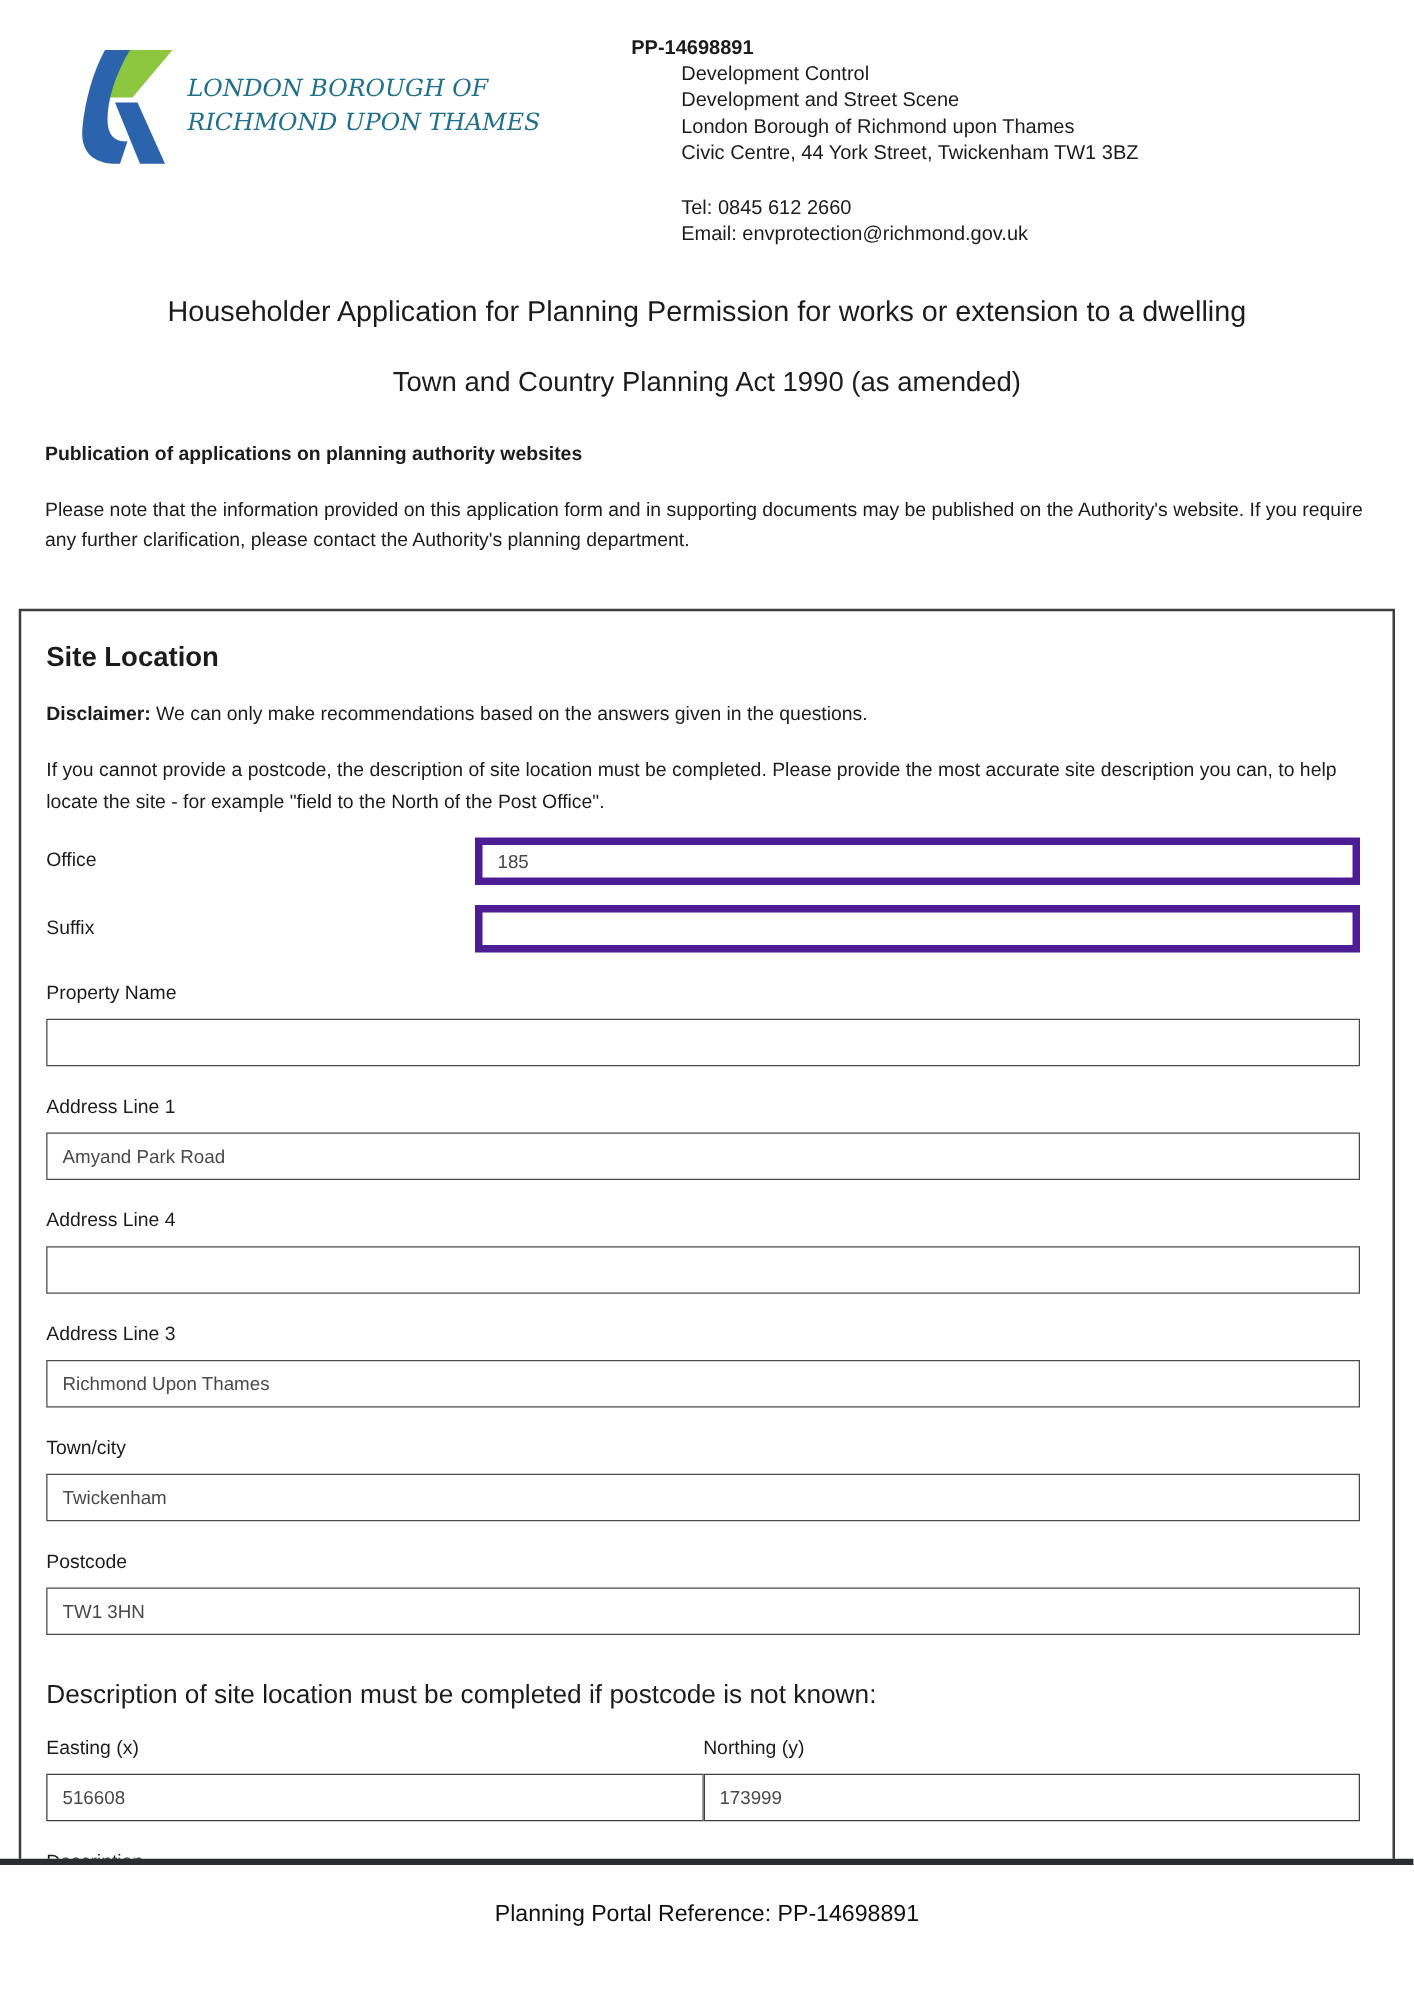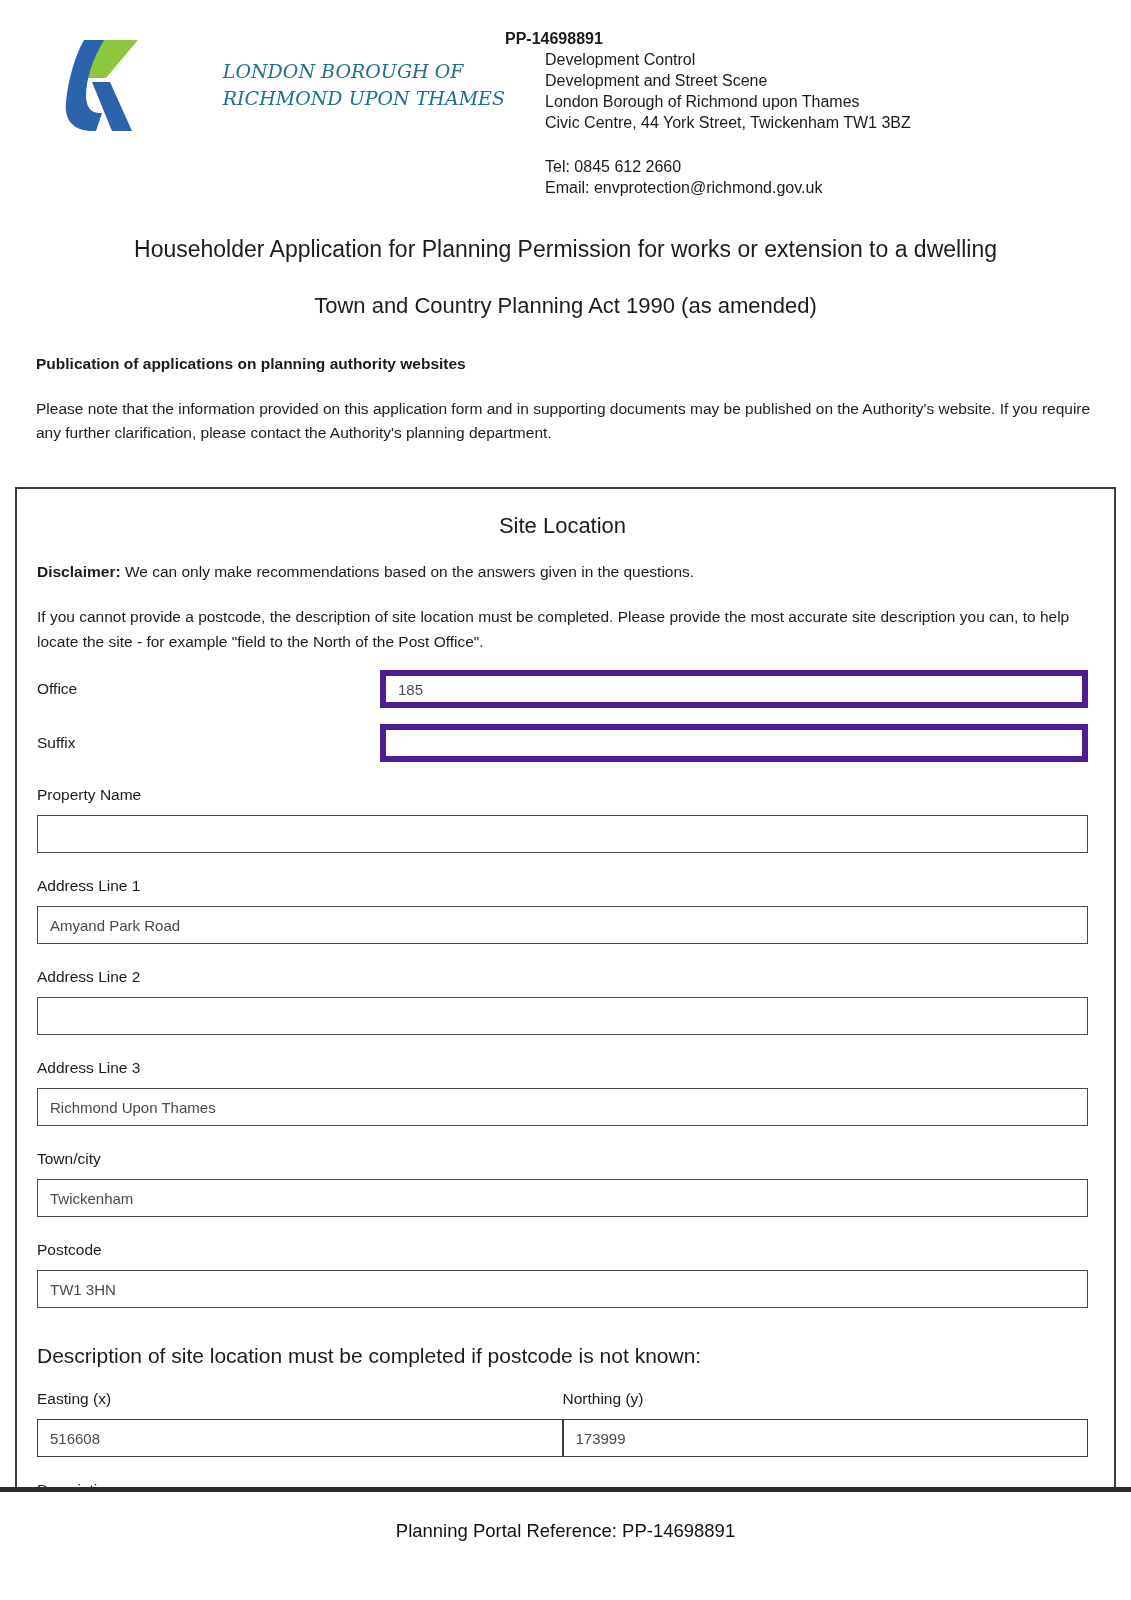--- a/index.html
+++ b/index.html
@@ -2,37 +2,37 @@
 <html><head>
 <meta charset="utf-8">
 <style>
   * { margin:0; padding:0; box-sizing:border-box; }
   html,body { background:#ffffff; }
   body { font-family:"Liberation Sans", sans-serif; color:#1c1c1c; }
   .page { position:relative; width:1131px; height:1600px; background:#fff; overflow:hidden; margin:0 auto; }
 
   
   .header { display:flex; padding:28px 40px 0 40px; }
-  .logo-block { width:465px; display:flex; align-items:flex-start; gap:10px; padding-top:10px;justify-content:space-between; }
+  .logo-block { width:465px; display:flex; align-items:flex-start; gap:10px; padding-top:10px; }
   .logo-mark { flex:0 0 auto; }
   .logo-text { font-family:"DejaVu Serif", serif; font-style:italic; color:#20708c; font-size:19px; line-height:1.4; padding-top:20px; }
   .contact-block { font-size:16px; line-height:1.32; }
   .ref { font-weight:bold; font-size:16px; }
   .contact-lines, .contact-tel { padding-left:40px; }
   .contact-gap { height:22px; }
 
   
   .title { text-align:center; font-size:23px; margin-top:38px; }
   .subtitle { text-align:center; font-size:22px; margin-top:30px; }
   .pub-heading { font-weight:bold; font-size:15.5px; margin:36px 36px 0; }
   .pub-body { font-size:15.5px; margin:24px 36px 0; line-height:1.55; max-width:1060px; }
 
   
   .section-box { border:2px solid #3d3d3d; margin:42px 15px 0; padding:24px 26px 60px 20px; }
-  .section-title { font-size:22px; font-weight:normal;text-align:center; }
+  .section-title { font-size:22px; font-weight:bold; }
   .disclaimer { margin-top:24px; font-size:15.5px; }
   .note { margin-top:24px; font-size:15.5px; line-height:1.6; }
 
   
   input, textarea { outline:none; background:#fff; }
   .row-inline { display:flex; align-items:center; margin-top:16px; }
   .row-inline label { width:343px; font-size:15.5px; flex:0 0 auto; }
   .row-inline input { flex:1; height:38px; border:6px solid #4c1d95; font-family:"Liberation Sans",sans-serif; font-size:15px; padding:0 12px; color:#4a4a4a; }
   .field-stack { margin-top:24px; }
   .field-stack label { display:block; font-size:15.5px; margin-bottom:11px; }
@@ -110,21 +110,21 @@
       <label>Property Name</label>
       <input type="text" value="" style="">
     </div>
 
     <div class="field-stack">
       <label>Address Line 1</label>
       <input type="text" value="Amyand Park Road" style="">
     </div>
 
     <div class="field-stack">
-      <label>Address Line 2</label>
+      <label>Address Line 4</label>
       <input type="text" value="" style="">
     </div>
 
     <div class="field-stack">
       <label>Address Line 3</label>
       <input type="text" value="Richmond Upon Thames" style="">
     </div>
 
     <div class="field-stack">
       <label>Town/city</label>

